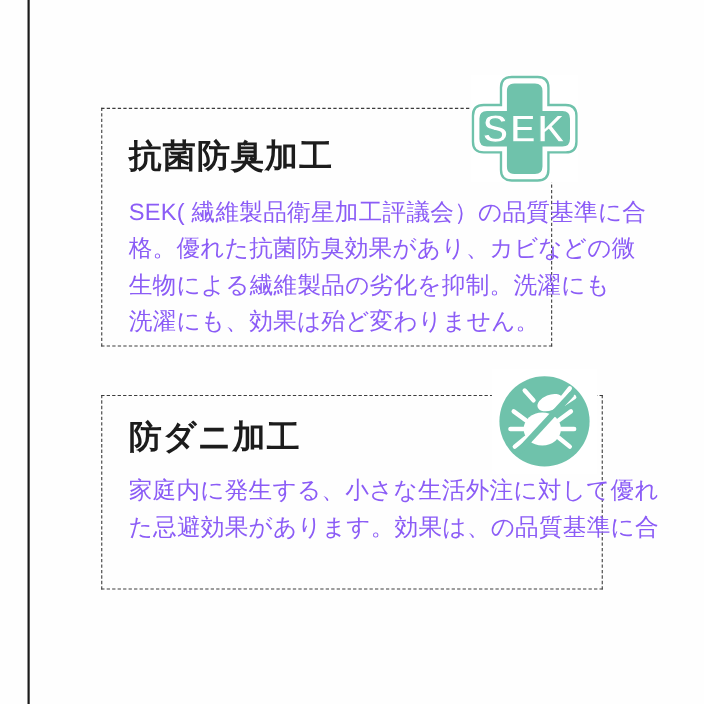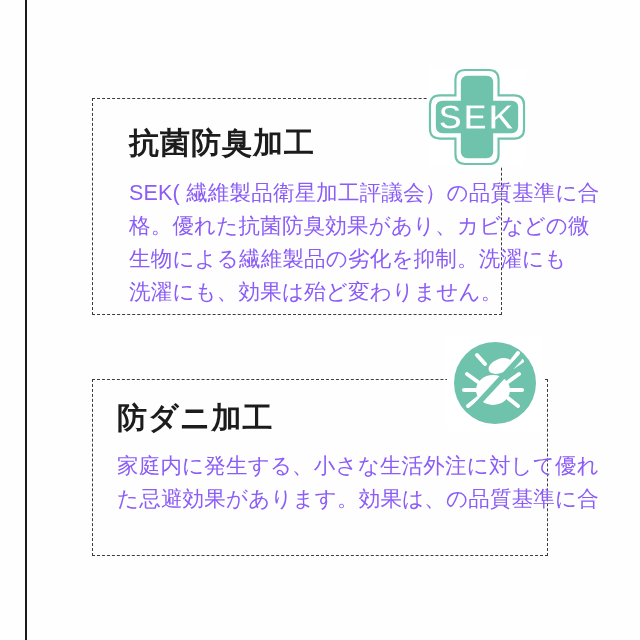--- a/index.html
+++ b/index.html
@@ -13,22 +13,22 @@
   .left-rule{
     position:absolute;left:25px;top:0;bottom:0;width:2px;
     background:#1a1a1a;
   }
   .feature-box{
     position:absolute;
     border:1px dashed #3c3c3c;
     box-sizing:border-box;
     background:transparent;
   }
-  .box-antibacterial{left:92px;top:98px;width:410px;height:217px;padding:26px 14px 0 36px;}
-  .box-antimite{left:92px;top:379px;width:456px;height:177px;padding:20px 14px 0 24px;}
+  .box-antibacterial{left:92px;top:98px;width:410px;height:217px;padding:26px 14px 0 24px;}
+  .box-antimite{left:92px;top:359px;width:456px;height:177px;padding:20px 14px 0 24px;}
   .section-title{
     margin:0;
     font-size:30px;line-height:36px;font-weight:700;
     color:#1c1c1c;letter-spacing:1px;
   }
   .section-body{
     margin:16px 0 0 0;
     font-size:21.5px;line-height:33px;
     color:#8b5cf6;letter-spacing:0.2px;
     font-weight:400;

